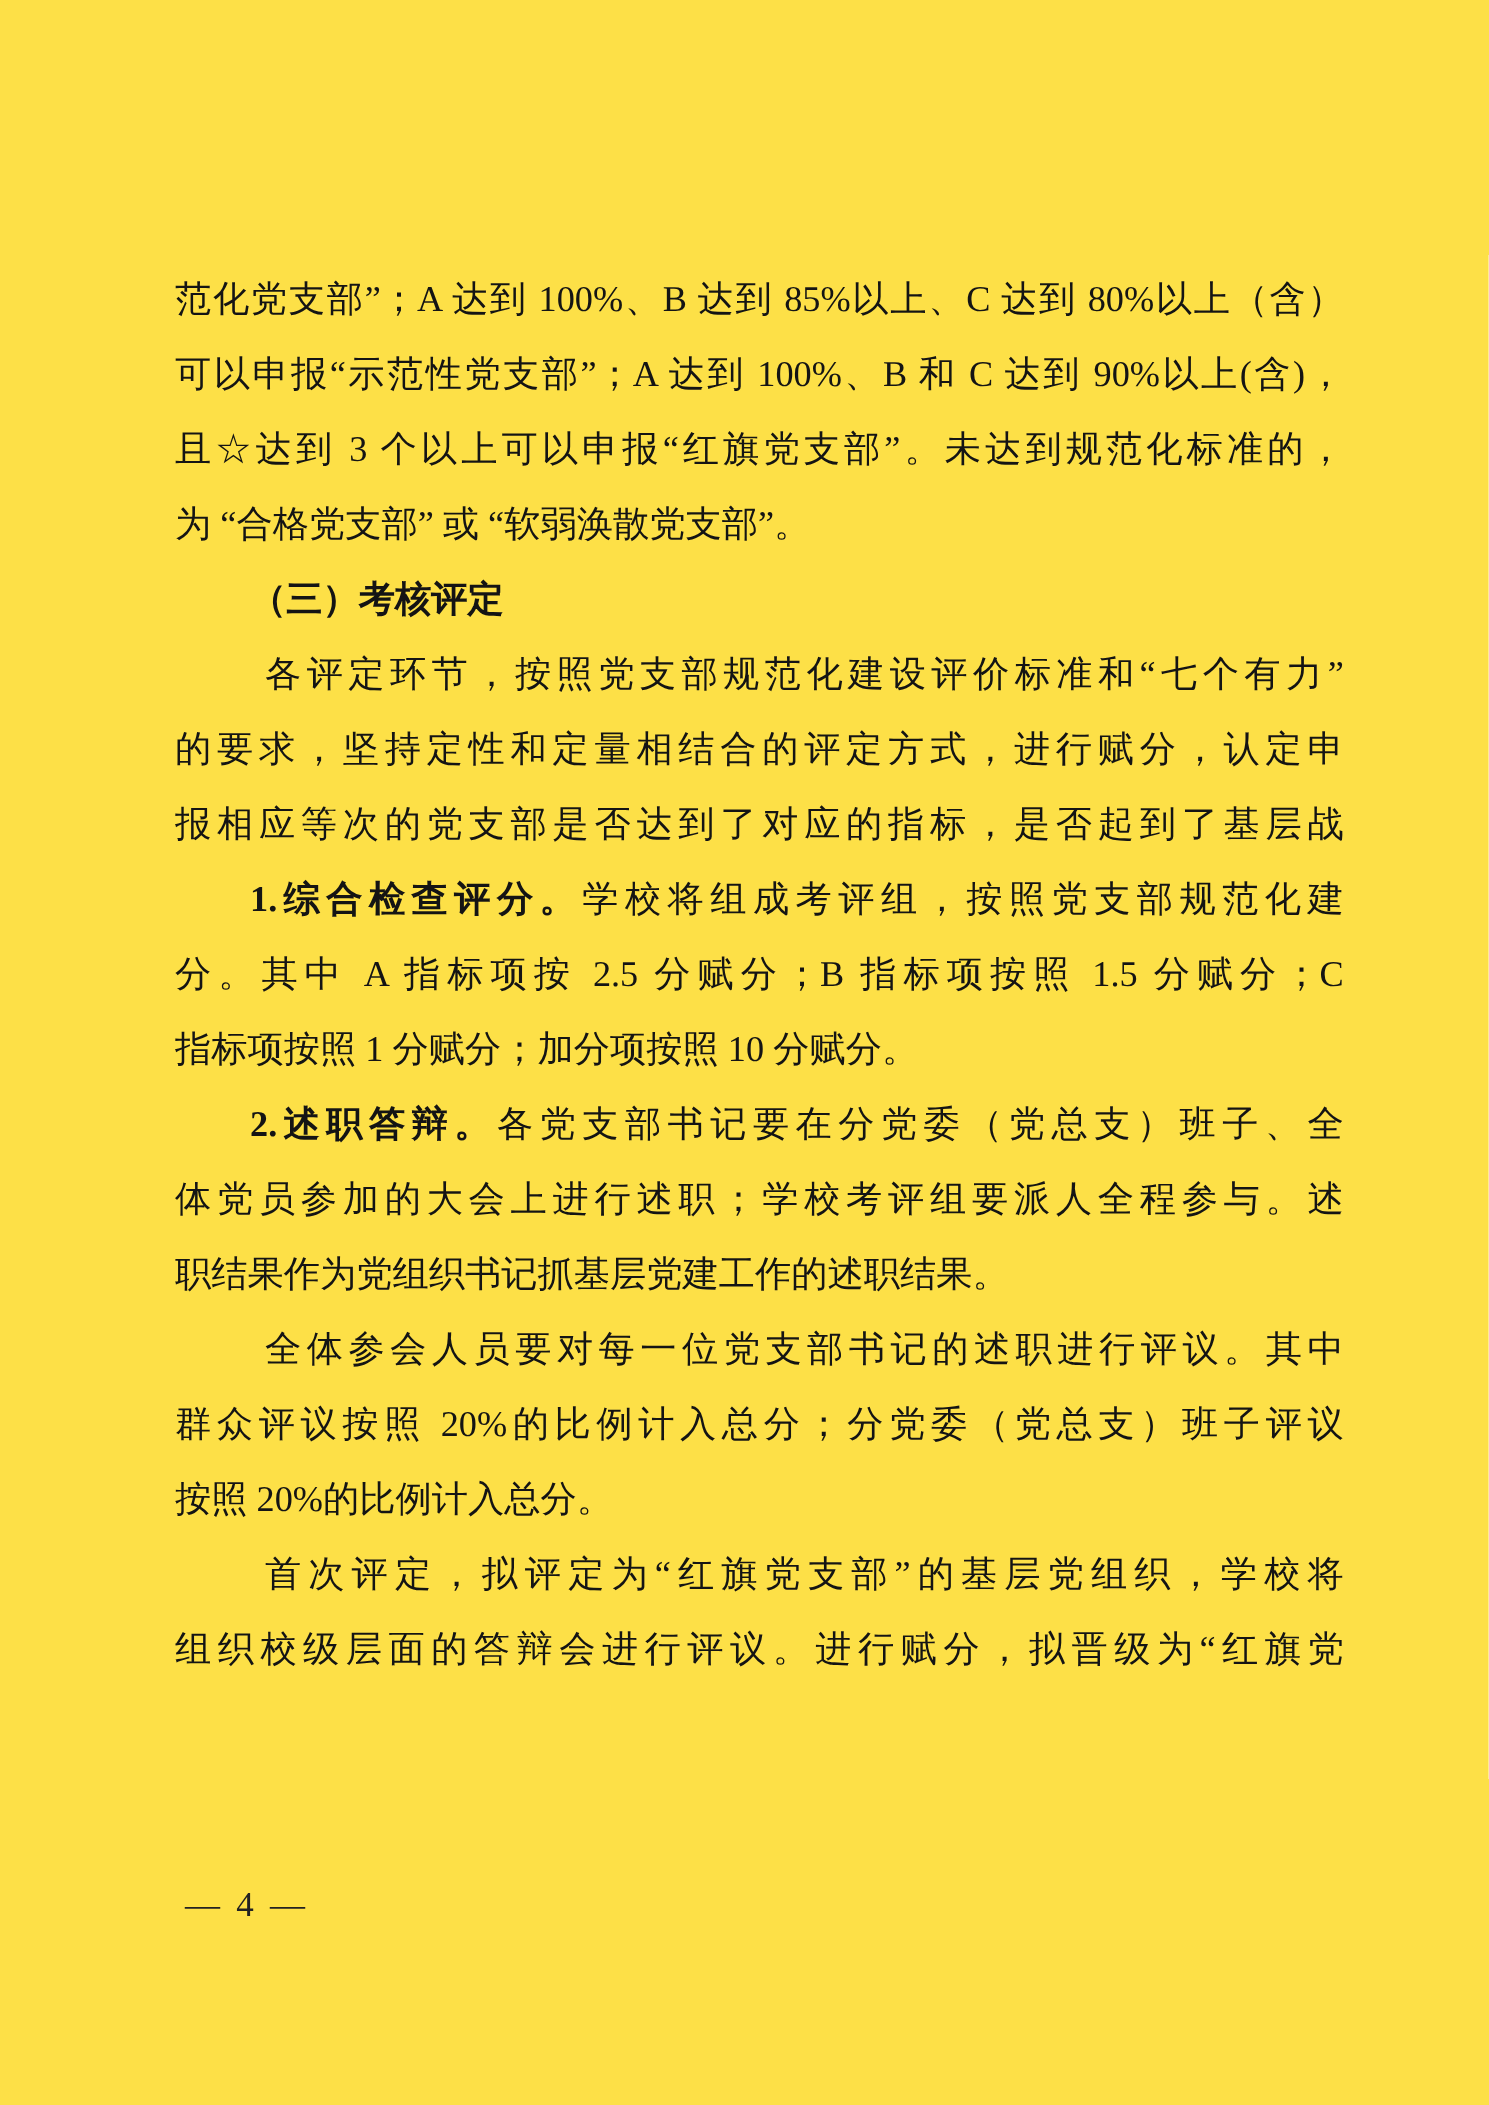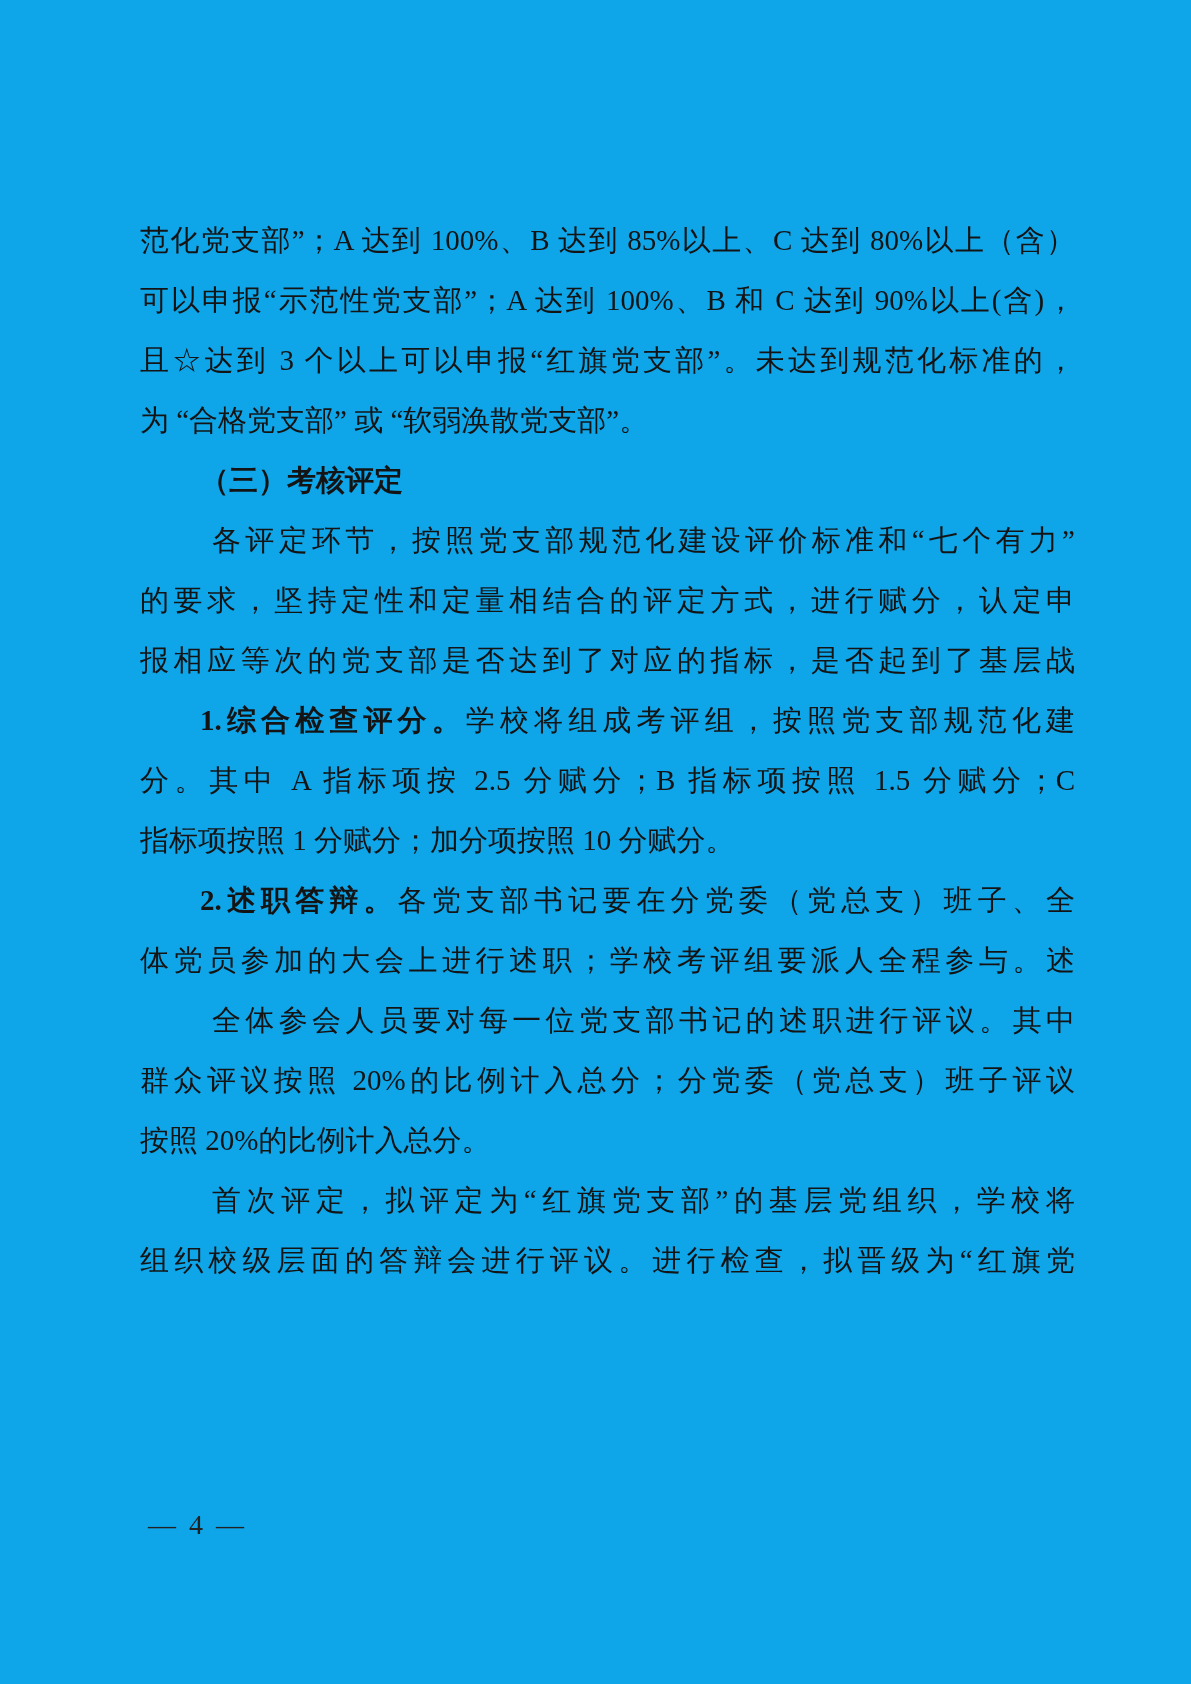--- a/index.html
+++ b/index.html
@@ -4,21 +4,21 @@
 <style>
   html, body {
     margin: 0;
     padding: 0;
     background: #ffffff;
   }
   .page {
     position: relative;
     width: 1191px;
     height: 1684px;
-    background: #0ea5e9;
+    background: #fde047;
     overflow: hidden;
     font-family: "Liberation Serif", "DejaVu Serif", serif;
     color: #141414;
   }
   .content {
     position: absolute;
     left: 140px;
     top: 210px;
     width: 935px;
   }
@@ -57,20 +57,21 @@
       <div class="line"><span class="seg-regular">为 “合格党支部” 或 “软弱涣散党支部”。</span></div>
       <div class="line indent-head"><span class="seg-bold">（三）考核评定</span></div>
       <div class="line justify indent-body"><span class="seg-regular">各评定环节，按照党支部规范化建设评价标准和“七个有力”</span></div>
       <div class="line justify"><span class="seg-regular">的要求，坚持定性和定量相结合的评定方式，进行赋分，认定申</span></div>
       <div class="line justify"><span class="seg-regular">报相应等次的党支部是否达到了对应的指标，是否起到了基层战</span></div>
       <div class="line justify indent-head"><span class="seg-bold">1.综合检查评分。</span><span class="seg-regular">学校将组成考评组，按照党支部规范化建</span></div>
       <div class="line justify"><span class="seg-regular">分。其中 A 指标项按 2.5 分赋分；B 指标项按照 1.5 分赋分；C</span></div>
       <div class="line"><span class="seg-regular">指标项按照 1 分赋分；加分项按照 10 分赋分。</span></div>
       <div class="line justify indent-head"><span class="seg-bold">2.述职答辩。</span><span class="seg-regular">各党支部书记要在分党委（党总支）班子、全</span></div>
       <div class="line justify"><span class="seg-regular">体党员参加的大会上进行述职；学校考评组要派人全程参与。述</span></div>
+      <div class="line"><span class="seg-regular">职结果作为党组织书记抓基层党建工作的述职结果。</span></div>
       <div class="line justify indent-body"><span class="seg-regular">全体参会人员要对每一位党支部书记的述职进行评议。其中</span></div>
       <div class="line justify"><span class="seg-regular">群众评议按照 20%的比例计入总分；分党委（党总支）班子评议</span></div>
       <div class="line"><span class="seg-regular">按照 20%的比例计入总分。</span></div>
       <div class="line justify indent-body"><span class="seg-regular">首次评定，拟评定为“红旗党支部”的基层党组织，学校将</span></div>
-      <div class="line justify"><span class="seg-regular">组织校级层面的答辩会进行评议。进行检查，拟晋级为“红旗党</span></div>
+      <div class="line justify"><span class="seg-regular">组织校级层面的答辩会进行评议。进行赋分，拟晋级为“红旗党</span></div>
     </div>
   <div class="footer">— 4 —</div>
 </div>
 
 </body></html>

